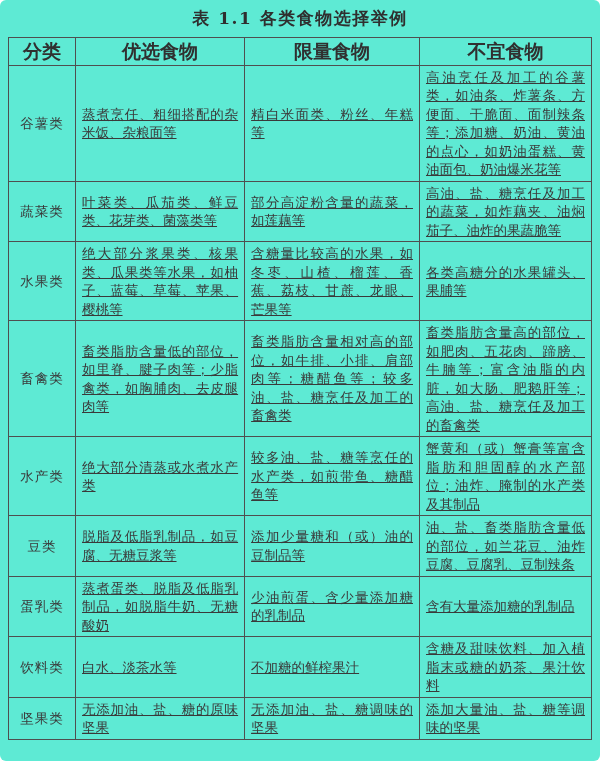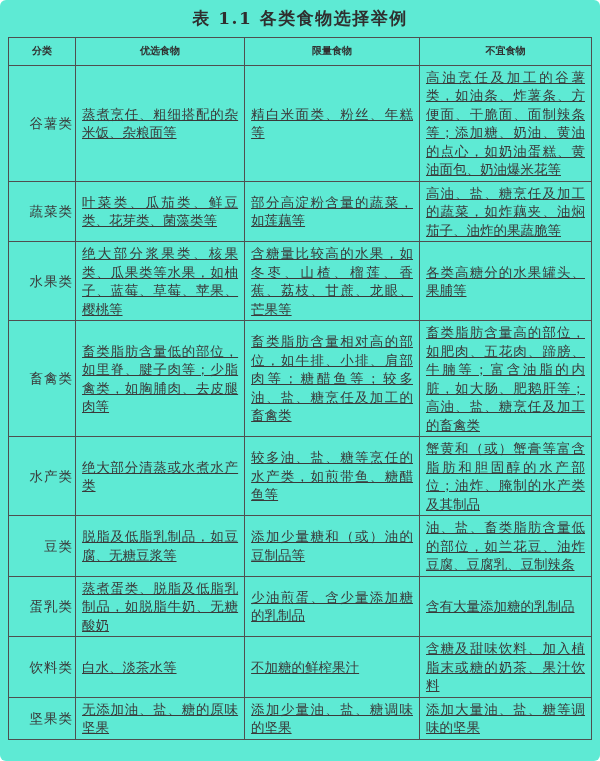--- a/index.html
+++ b/index.html
@@ -36,31 +36,31 @@
     font-size: 13.5px;
     line-height: 18.5px;
     padding: 2px 6px;
     vertical-align: middle;
     color: #3a3a3a;
     word-break: break-all;
   }
   .food-table th {
     text-align: center;
     font-weight: bold;
-    font-size: 10px;
+    font-size: 19px;
     padding: 4px 2px;
     color: #303030;
   }
   .food-table td.cell-body {
     text-align: justify;
     text-justify: inter-character;
     text-decoration: underline;
   }
   .food-table td.cell-cat {
-    text-align: right;
+    text-align: center;
     padding: 7px 2px;
     letter-spacing: 1px;
   }
   col.c-cat   { width: 11.5%; }
   col.c-pref  { width: 29.0%; }
   col.c-limit { width: 30.0%; }
   col.c-avoid { width: 29.5%; }
 </style>
 </head>
 <body>
@@ -128,18 +128,18 @@
       </tr>
       <tr>
         <td class="cell-cat">饮料类</td>
         <td class="cell-body">白水、淡茶水等</td>
         <td class="cell-body">不加糖的鲜榨果汁</td>
         <td class="cell-body">含糖及甜味饮料、加入植脂末或糖的奶茶、果汁饮料</td>
       </tr>
       <tr>
         <td class="cell-cat">坚果类</td>
         <td class="cell-body">无添加油、盐、糖的原味坚果</td>
-        <td class="cell-body">添加少量油、盐、糖调味的坚果</td>
+        <td class="cell-body">无添加油、盐、糖调味的坚果</td>
         <td class="cell-body">添加大量油、盐、糖等调味的坚果</td>
       </tr>
     </tbody>
   </table>
 </div>
 
 </body></html>

